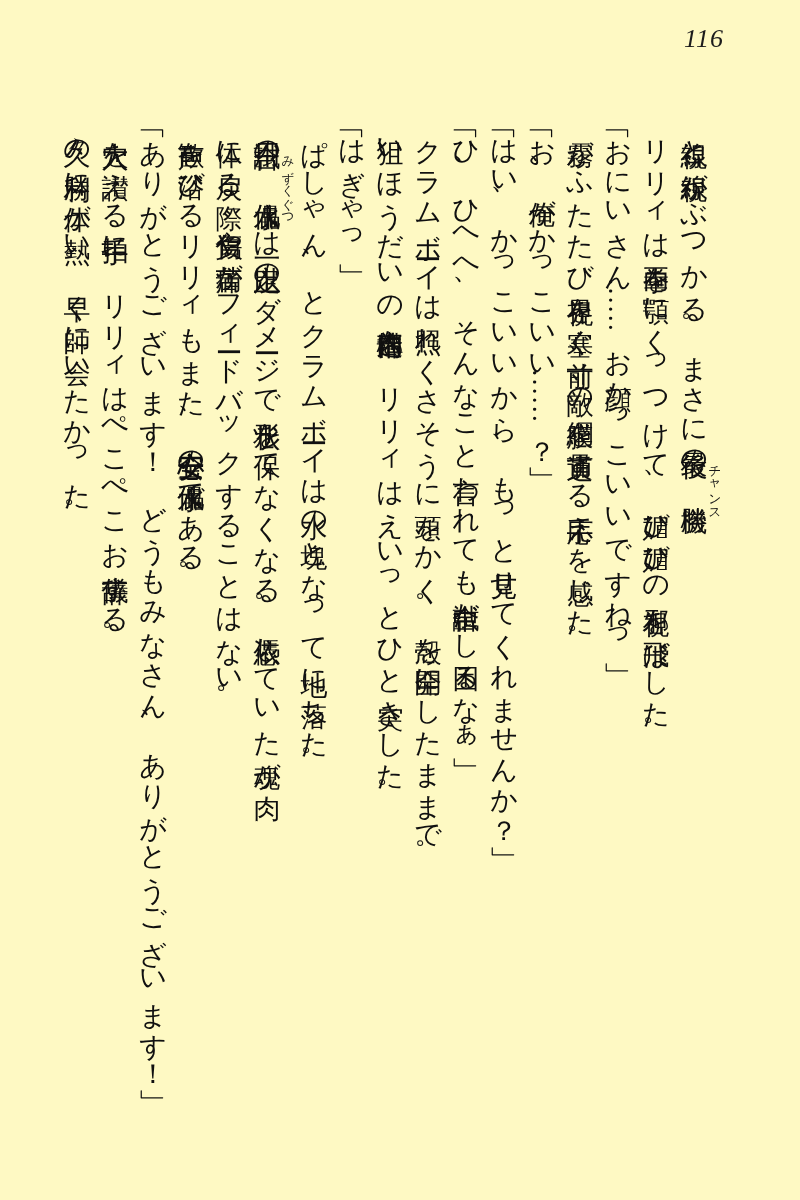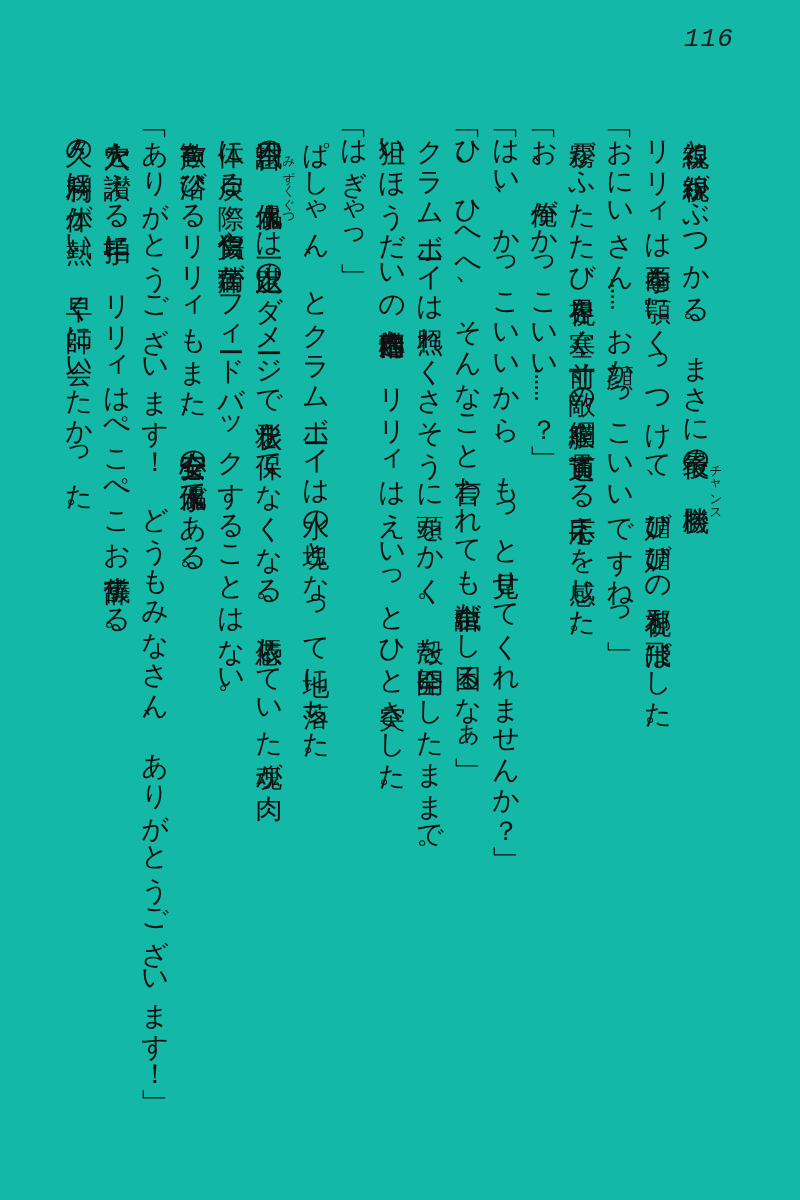--- a/index.html
+++ b/index.html
@@ -6,23 +6,23 @@
     margin: 0;
     padding: 0;
     width: 800px;
     height: 1200px;
     background: #ffffff;
   }
   .page {
     position: relative;
     width: 800px;
     height: 1200px;
-    background: #14b8a6;
+    background: #fef9c3;
     overflow: hidden;
-    font-family: Liberation Mono, monospace;
+    font-family: Liberation Serif, serif;
     color: #141414;
   }
   .page-number {
     position: absolute;
     top: 24px;
     left: 684px;
     font-size: 26px;
     font-style: italic;
     letter-spacing: 1px;
     color: #1c1c1c;

